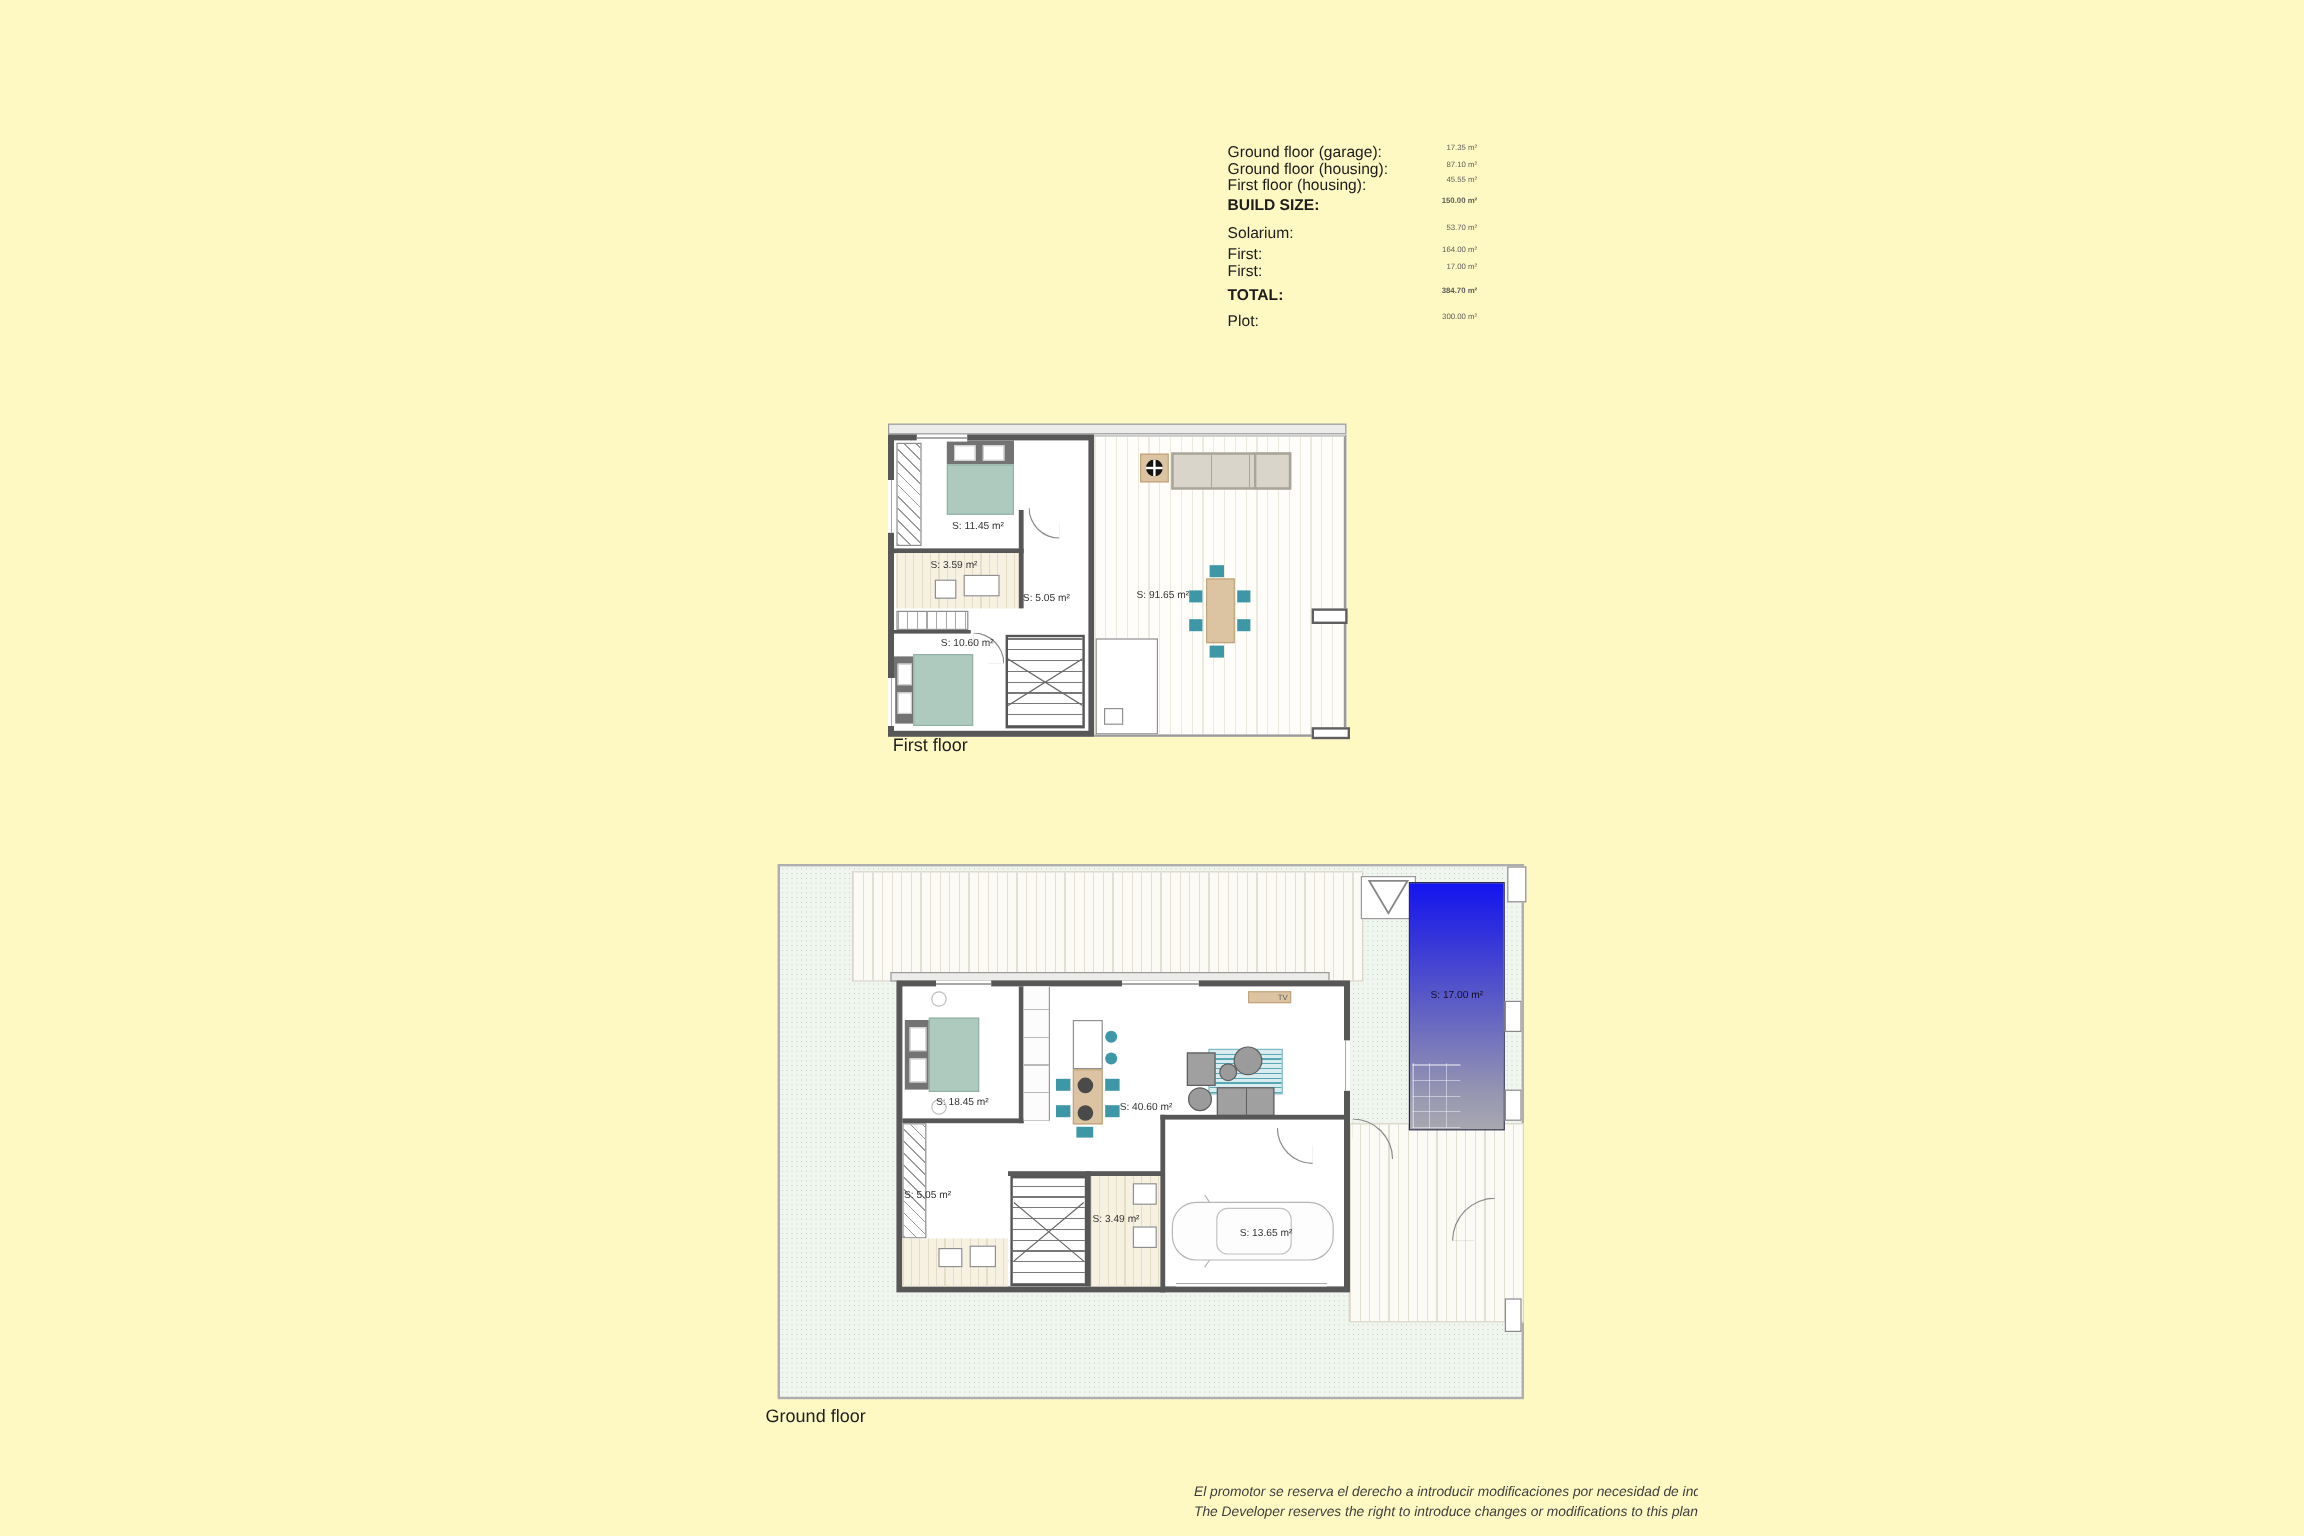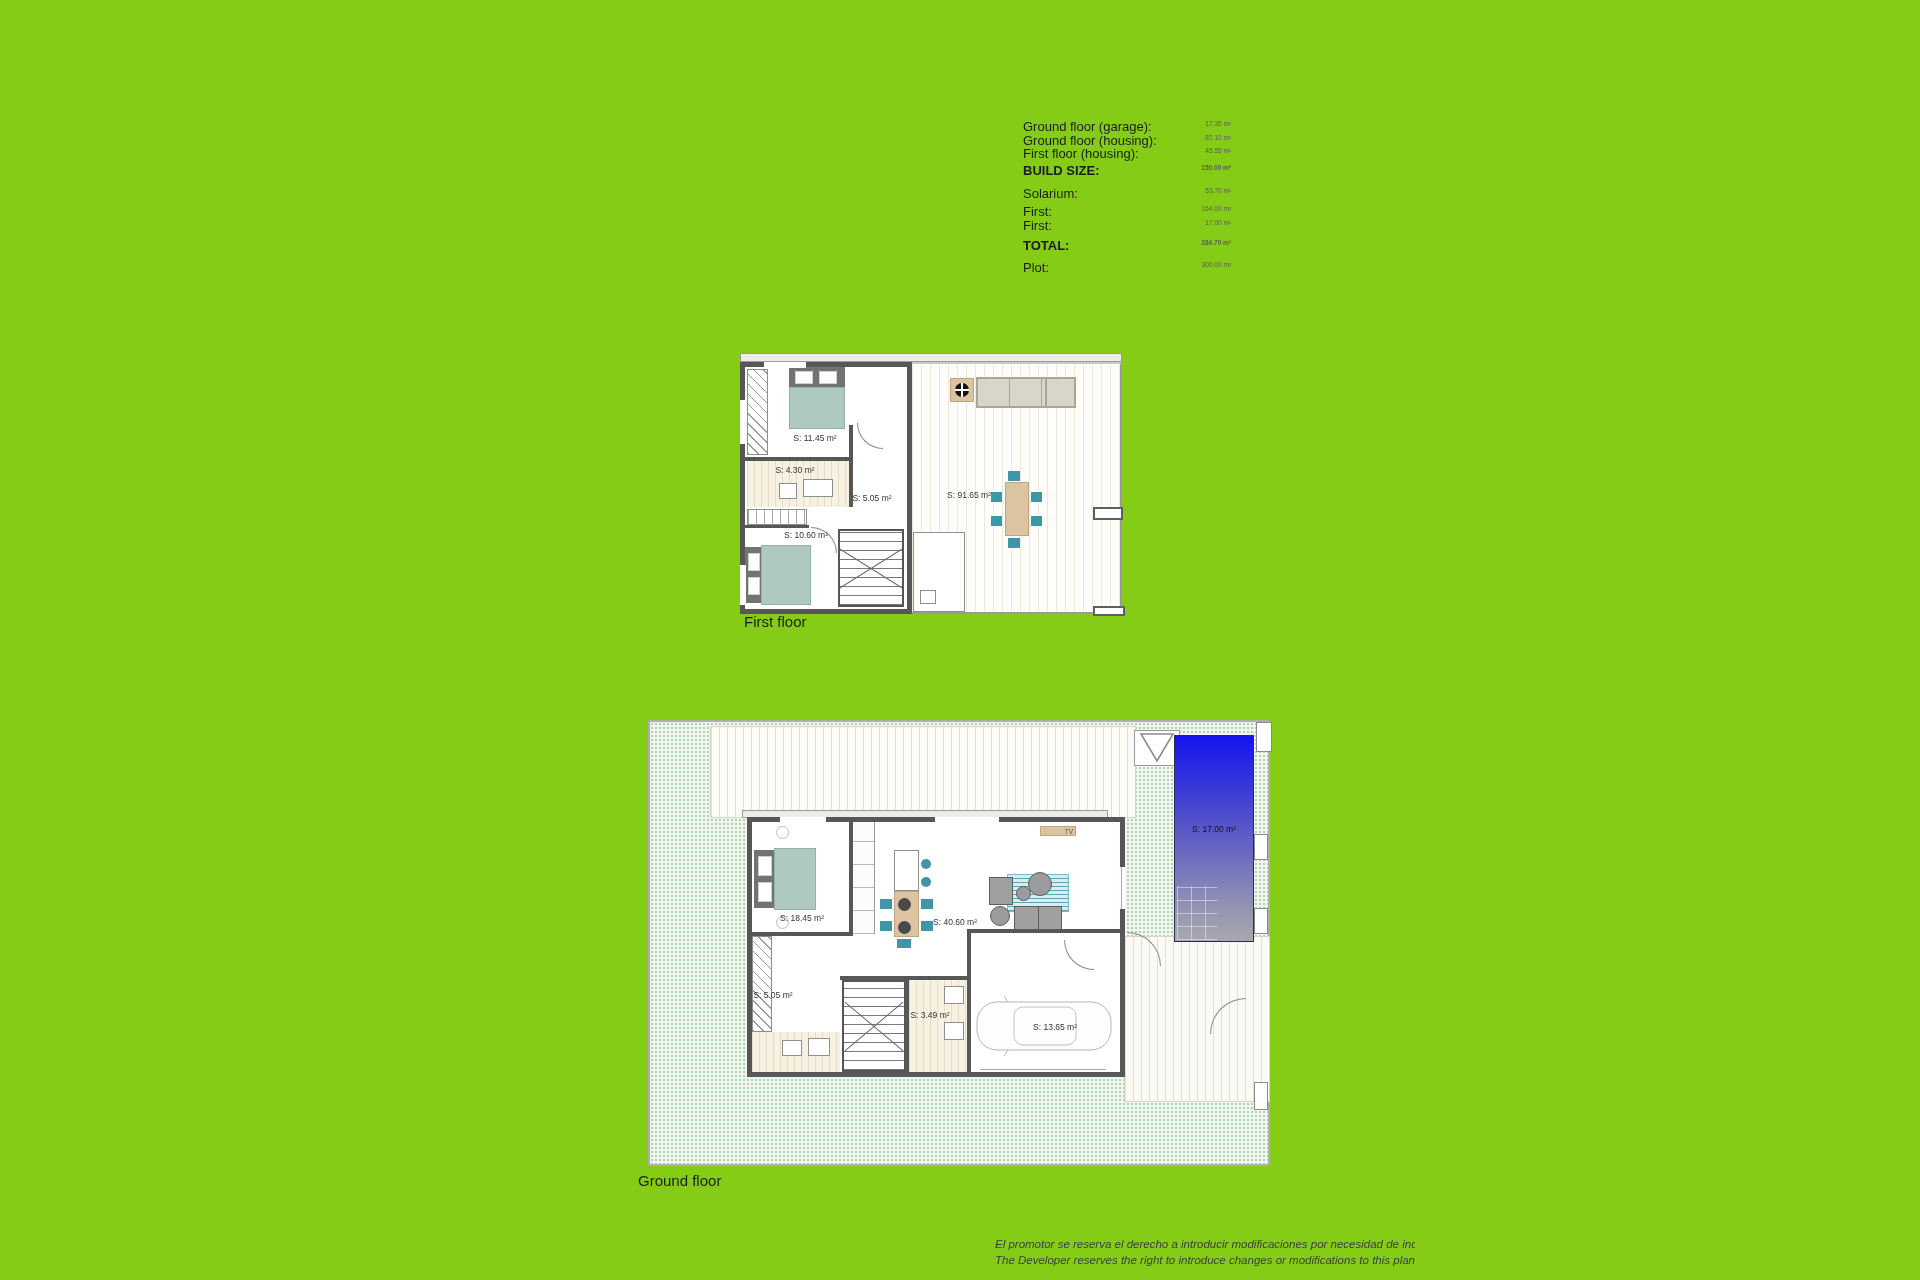--- a/index.html
+++ b/index.html
@@ -1,16 +1,16 @@
 <!DOCTYPE html>
 <html><head>
 <meta charset="utf-8">
 <style>
   html,body{margin:0;padding:0;background:#fff;}
-  #page{position:relative;width:1920px;height:1280px;background:#84cc16;overflow:hidden;
+  #page{position:relative;width:1920px;height:1280px;background:#fef9c3;overflow:hidden;
         font-family:"Liberation Sans","DejaVu Sans",sans-serif;}
 
   
   .trow{position:absolute;left:1023px;font-size:13px;color:#1c1c1c;white-space:nowrap;}
   .trow .tl{display:inline-block;width:210px;}
   .trow.b{font-weight:bold;}
 
   
   .abs{position:absolute;}
   .room{position:absolute;background:#fff;border:5px solid #575757;box-sizing:border-box;}
@@ -131,21 +131,21 @@
       <div class="fixture" style="left:8px;top:226px;width:16px;height:14px"></div>
       <div class="parapet" style="left:181px;top:143px;width:30px;height:13px"></div>
       <div class="parapet" style="left:181px;top:242px;width:32px;height:10px"></div>
     </div>
 
     <div class="winV" style="left:0;top:47px;width:6px;height:44px"></div>
     <div class="winV" style="left:0;top:212px;width:6px;height:40px"></div>
     <div class="winH" style="left:24px;top:9px;width:42px;height:6px"></div>
 
     <div class="lbl" style="left:44px;top:80px;width:62px">S: 11.45 m²</div>
-    <div class="lbl" style="left:24px;top:112px;width:62px">S: 4.30 m²</div>
+    <div class="lbl" style="left:24px;top:112px;width:62px">S: 3.59 m²</div>
     <div class="lbl" style="left:100px;top:140px;width:64px">S: 5.05 m²</div>
     <div class="lbl" style="left:34px;top:177px;width:64px">S: 10.60 m²</div>
     <div class="lbl" style="left:196px;top:137px;width:66px">S: 91.65 m²</div>
     <div class="plan-title" style="left:4px;top:260px">First floor</div>
   </div>
 
   <div class="plot" style="left:648px;top:720px;width:622px;height:446px">
     <div class="deck" style="left:60px;top:4px;width:426px;height:92px"></div>
     <div class="deck" style="left:474px;top:214px;width:146px;height:166px"></div>
 

